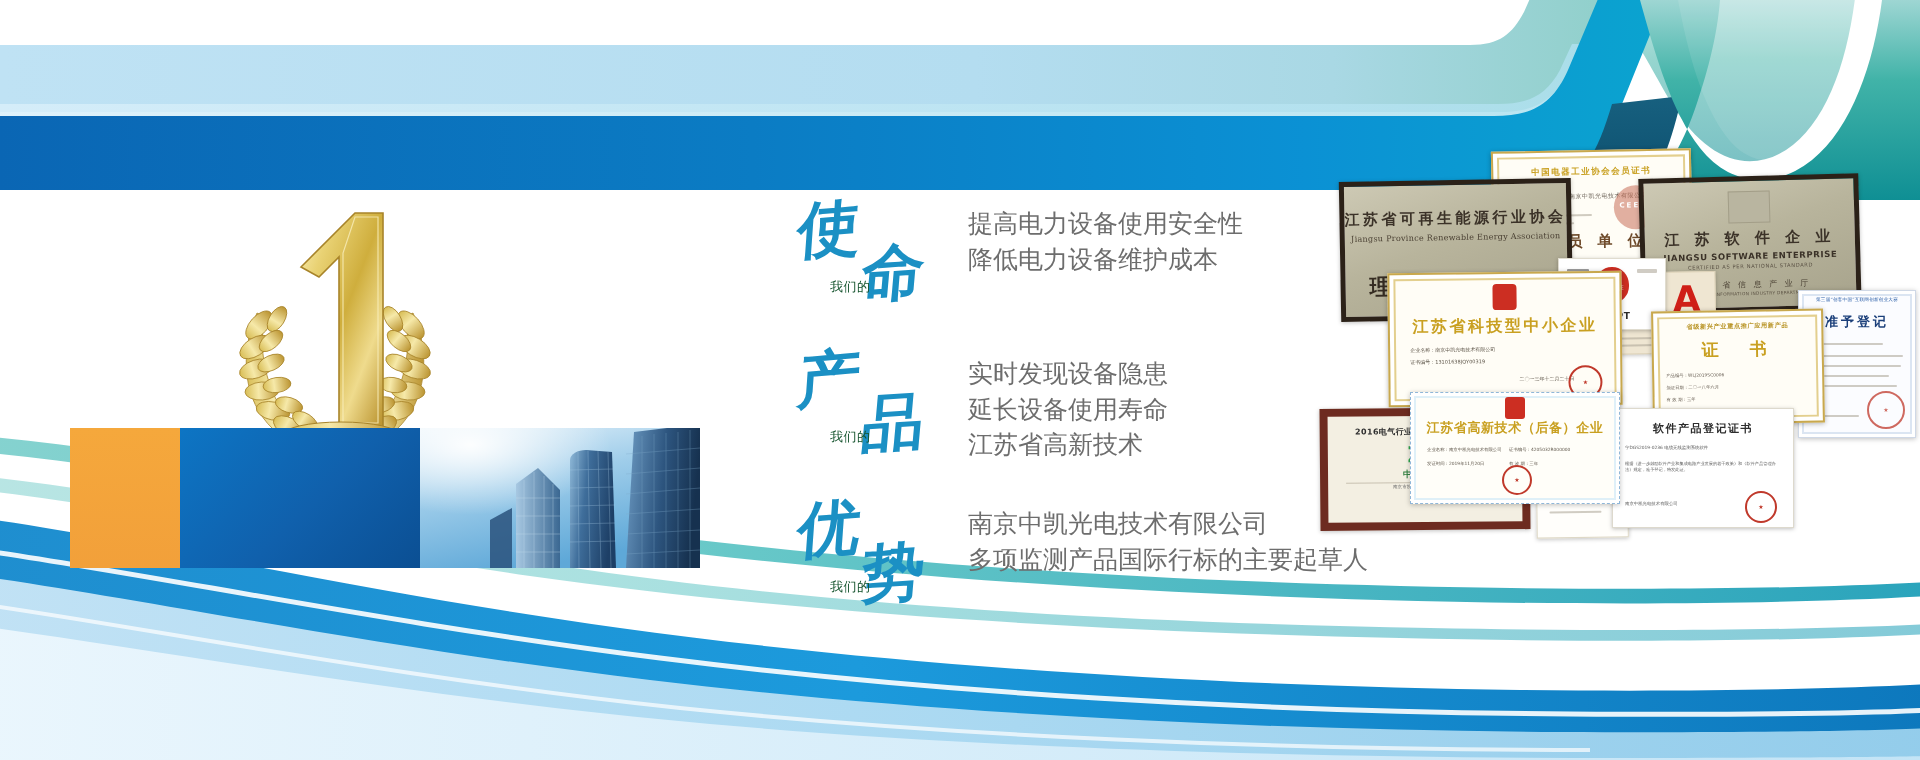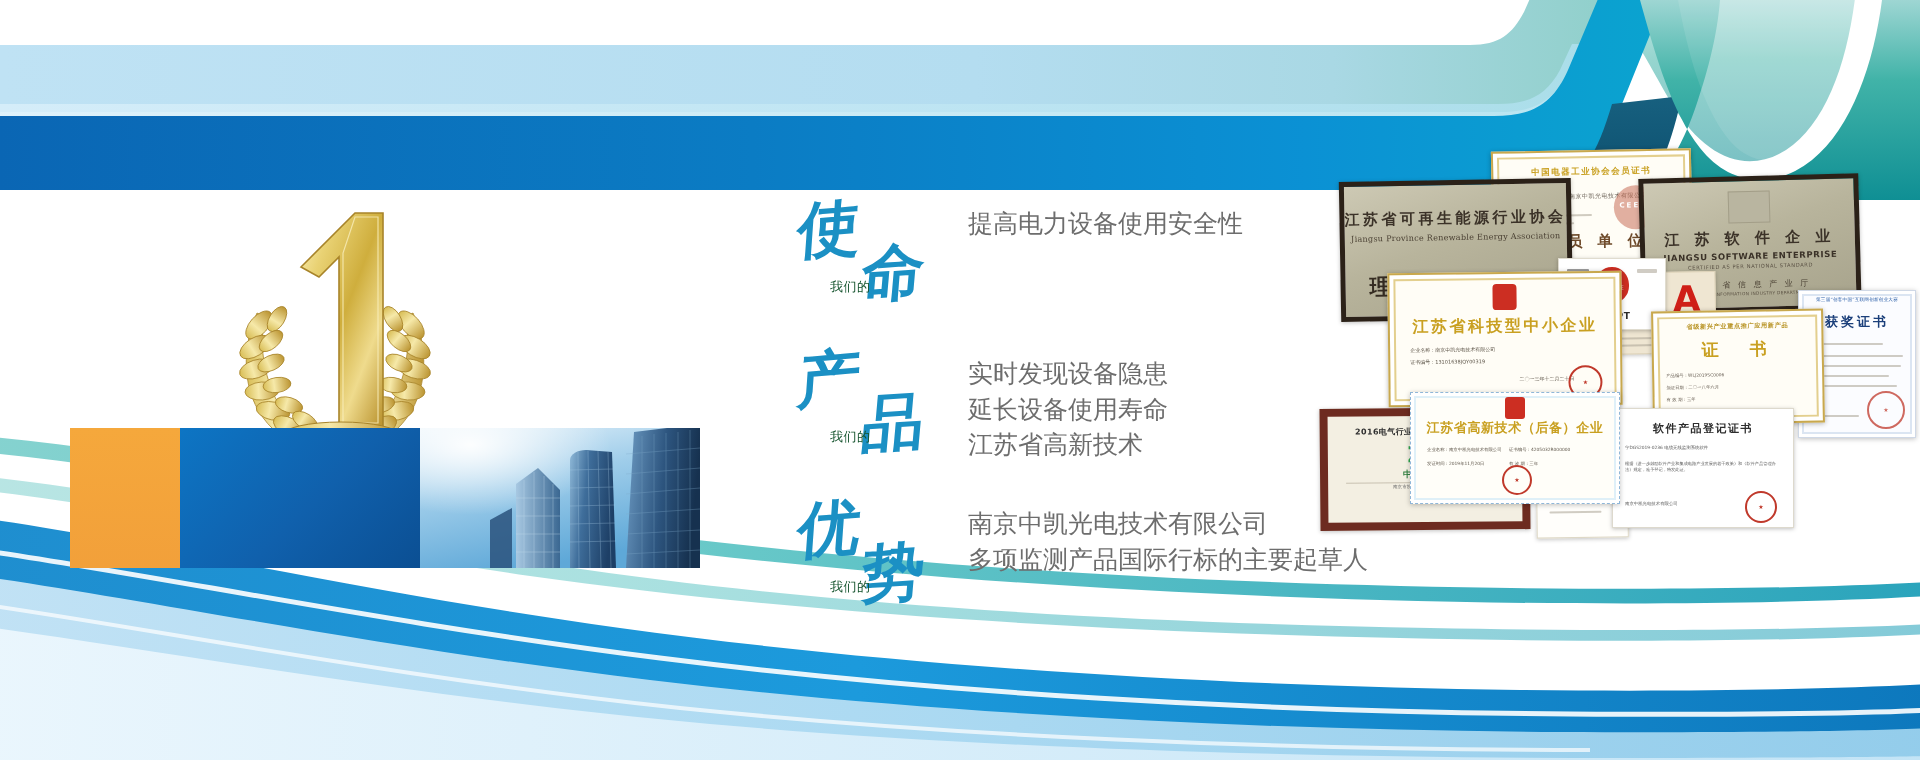--- a/index.html
+++ b/index.html
@@ -336,20 +336,21 @@
   <div class="values">
 
     <div class="value-row">
       <div class="calli">
         <span class="big c1">使</span>
         <span class="big c2">命</span>
         <span class="ours">我们的</span>
       </div>
       <div class="vlines">
         <div>提高电力设备使用安全性</div>
+        <div>降低电力设备维护成本</div>
       </div>
     </div>
 
     <div class="value-row">
       <div class="calli">
         <span class="big c1">产</span>
         <span class="big c2">品</span>
         <span class="ours">我们的</span>
       </div>
       <div class="vlines">
@@ -429,21 +430,21 @@
         <span>颁证日期：</span><span>二〇一八年六月</span>
       </div>
       <div class="cs" style="top:84px;left:12px;right:auto;text-align:left;font-size:4.4px;color:#6b6257;">
         <span>有 效 期：</span><span>三年</span>
       </div>
     </div>
 
     <div class="cert" style="left:458px;top:140px;width:118px;height:148px;background:#fbfcff;border:1px solid #cfd8e6;
                 box-shadow:inset 0 0 0 3px #fff,inset 0 0 0 5px #dbe5f2,0 1px 5px rgba(0,0,0,.25);z-index:5;">
       <div class="ct" style="top:6px;font-size:4.6px;color:#2b5fa8;letter-spacing:.2px;">第三届“创客中国”互联网创新创业大赛</div>
-      <div class="ct" style="top:22px;font-size:13px;color:#1b3f7a;font-weight:bold;letter-spacing:3px;">获奖证书</div>
+      <div class="ct" style="top:22px;font-size:13px;color:#1b3f7a;font-weight:bold;letter-spacing:3px;">准予登记</div>
       <div class="mt" style="left:14px;top:52px;width:70px;"></div>
       <div class="mt" style="left:14px;top:64px;width:90px;"></div>
       <div class="mt" style="left:14px;top:74px;width:88px;"></div>
       <div class="mt" style="left:14px;top:84px;width:76px;"></div>
       <div class="mt" style="left:14px;top:94px;width:84px;"></div>
       <div class="seal" style="left:68px;top:100px;width:34px;height:34px;opacity:.75;">★</div>
       <div class="mt" style="left:14px;top:124px;width:46px;"></div>
     </div>
 
     <div class="cert goldframe" style="left:48px;top:122px;width:234px;height:134px;transform:rotate(-0.6deg);z-index:7;">

